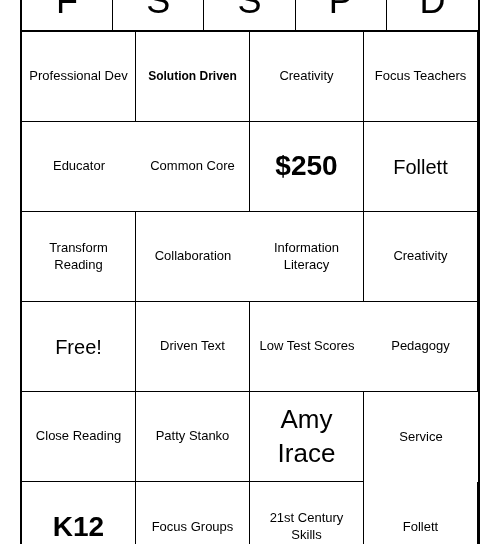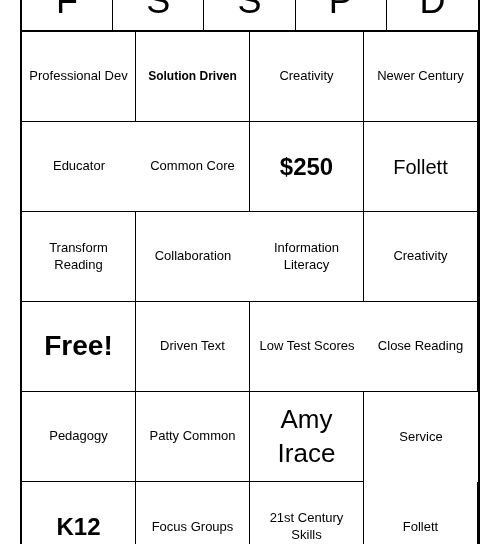--- a/index.html
+++ b/index.html
@@ -63,32 +63,32 @@
     .bingo-cell:nth-child(5n) {
       border-right: none;
       text-align: right;
     }
 
     .bingo-cell:nth-last-child(-n+5) {
       border-bottom: none;
     }
 
     .bingo-cell.large-text {
-      font-size: 24px;
+      font-size: 28px;
       font-weight: bold;
     }
 
     .bingo-cell.xl-text {
       font-size: 26px;
       font-weight: normal;
     }
 
     .bingo-cell.free {
-      font-size: 28px;
-      font-weight: bold;
+      font-size: 20px;
+      font-weight: normal;
     }
 
     .bingo-cell.solution-driven {
       font-size: 12px;
       font-weight: bold;
     }
 
     .bingo-cell.follett {
       font-size: 20px;
       text-align: right;
@@ -102,35 +102,35 @@
   <div class="header-cell">F</div>
       <div class="header-cell">S</div>
       <div class="header-cell">S</div>
       <div class="header-cell">P</div>
       <div class="header-cell">D</div>
     </div>
   <div class="bingo-grid">
   <div class="bingo-cell">Professional Dev</div>
       <div class="bingo-cell solution-driven">Solution Driven</div>
       <div class="bingo-cell">Creativity</div>
-      <div class="bingo-cell">Newer Century</div>
+      <div class="bingo-cell">Focus Teachers</div>
       <div class="bingo-cell">Educator</div>
       <div class="bingo-cell">Common Core</div>
       <div class="bingo-cell large-text">$250</div>
       <div class="bingo-cell follett">Follett</div>
       <div class="bingo-cell">Transform Reading</div>
       <div class="bingo-cell">Collaboration</div>
       <div class="bingo-cell">Information Literacy</div>
       <div class="bingo-cell">Creativity</div>
       <div class="bingo-cell free">Free!</div>
       <div class="bingo-cell">Driven Text</div>
       <div class="bingo-cell">Low Test Scores</div>
+      <div class="bingo-cell">Pedagogy</div>
       <div class="bingo-cell">Close Reading</div>
-      <div class="bingo-cell">Pedagogy</div>
-      <div class="bingo-cell">Patty Common</div>
+      <div class="bingo-cell">Patty Stanko</div>
       <div class="bingo-cell xl-text">Amy Irace</div>
       <div class="bingo-cell">Service</div>
       <div class="bingo-cell large-text">K12</div>
       <div class="bingo-cell">Focus Groups</div>
       <div class="bingo-cell">21st Century Skills</div>
       <div class="bingo-cell">Follett</div>
     </div>
 </div>
 
 </body></html>

